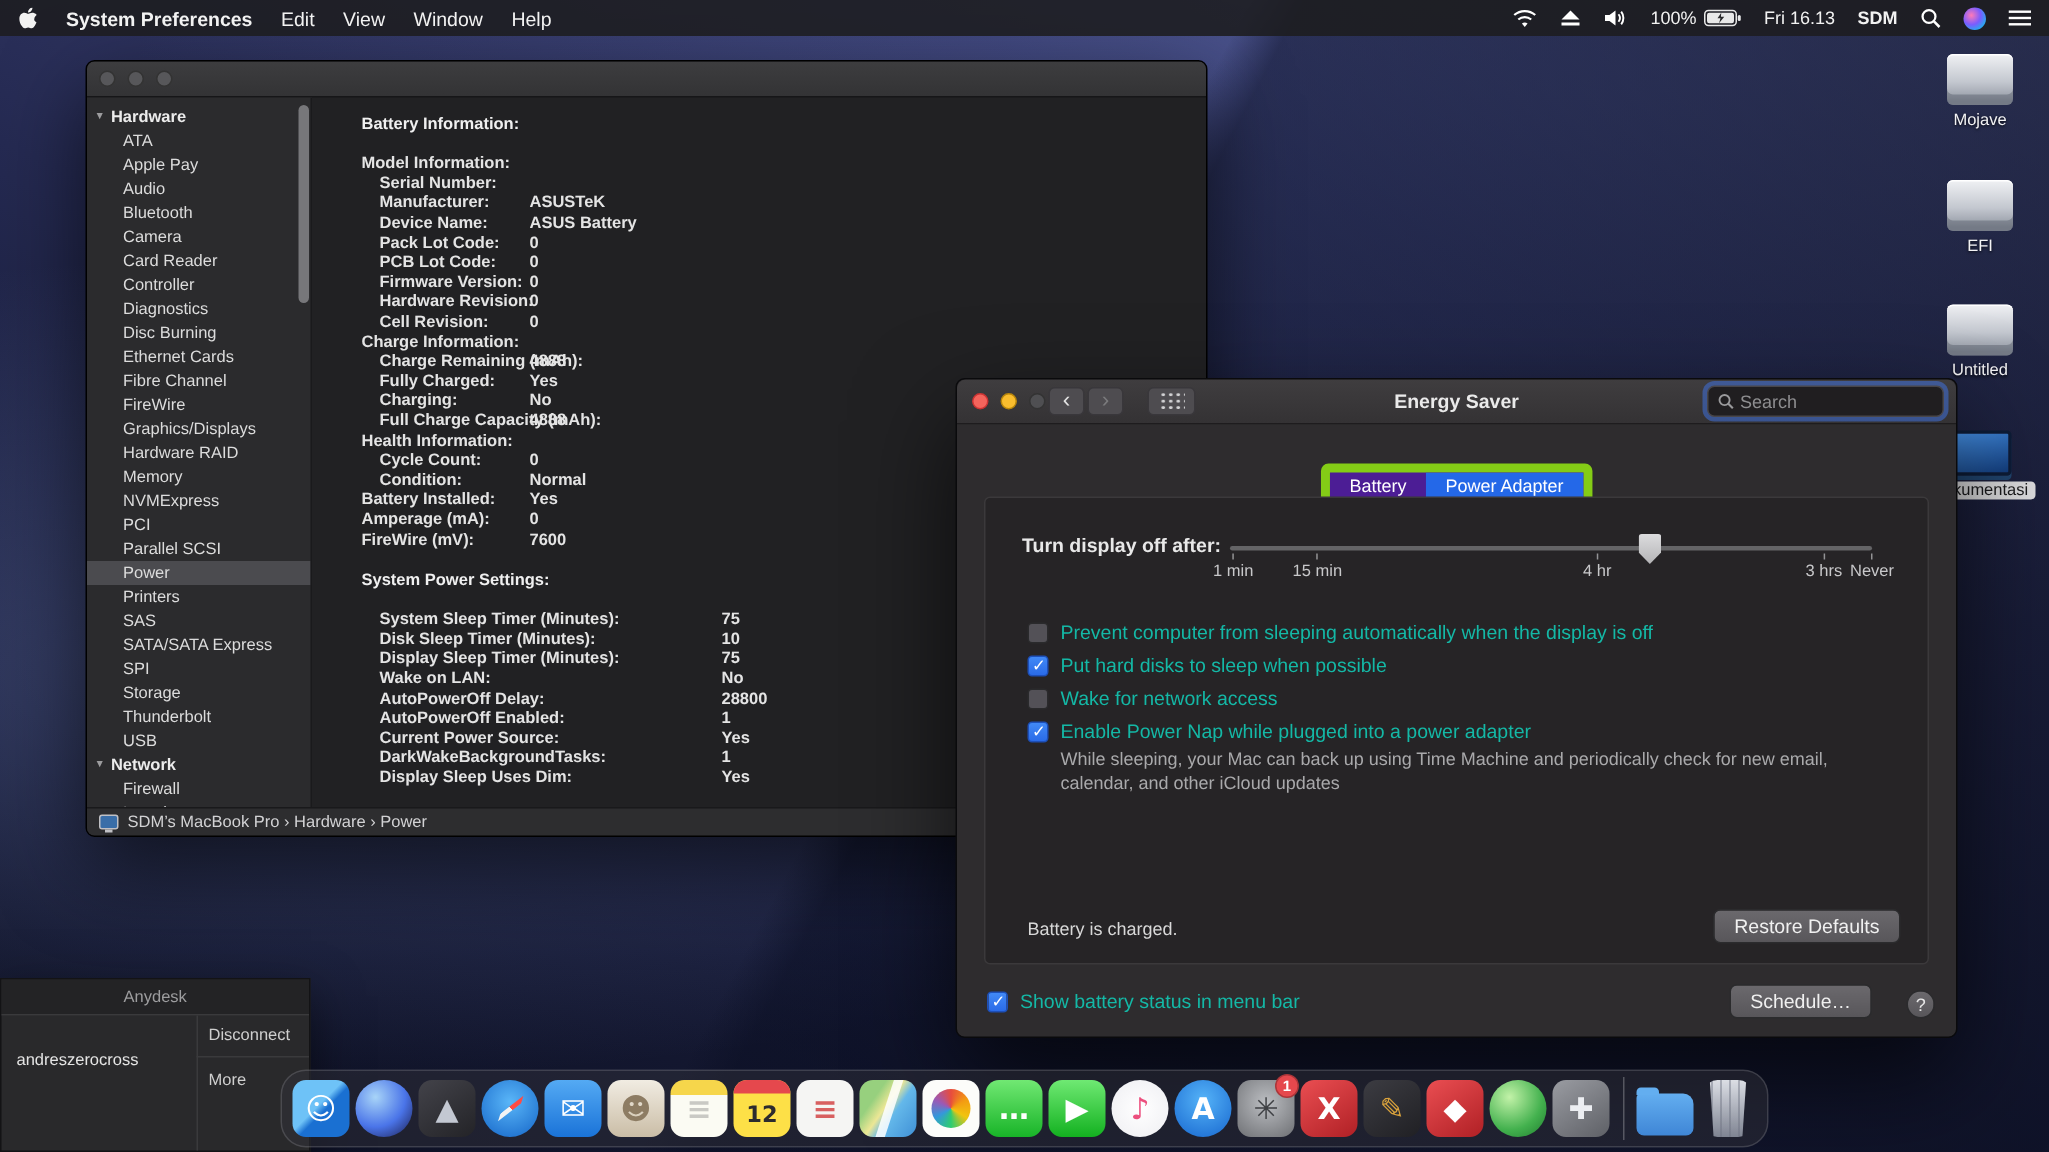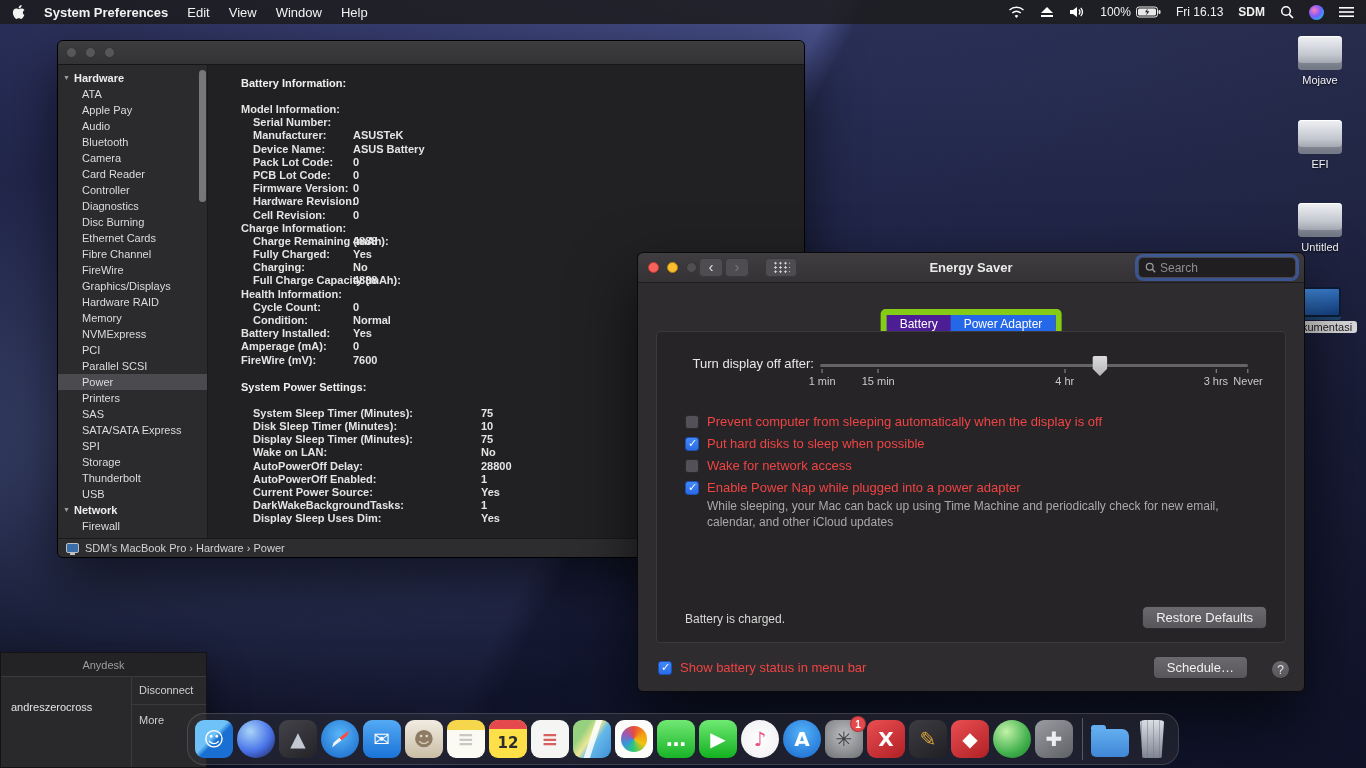--- a/index.html
+++ b/index.html
@@ -107,34 +107,34 @@
     font-size:12px; font-family:inherit; width:100%; }
   .es-search input::placeholder { color:#8e8e90; }
   .es-content { position:relative; height:calc(100% - 30px); }
   .es-tabs { position:absolute; top:26px; left:50%; transform:translateX(-50%); display:flex;
     background:#4c1d95; border:6px solid #84cc16; border-radius:5px; overflow:hidden; }
   .es-tab { padding:2px 13px; font-size:12px; color:#fff; white-space:nowrap; }
   .es-tab.selected { background:#2468e8; }
   .es-panel { position:absolute; left:18px; right:18px; top:48px; bottom:48px; background:#262426;
     border:1px solid #3b393b; border-radius:4px; }
   .es-display-label { position:absolute; left:17px; top:24px; width:140px; text-align:right;
-    font-size:13px; color:#e8e8e8; }
+    font-size:13px; color:#e8e8e8;font-weight:bold; }
   .slider { position:absolute; left:163px; top:24px; width:428px; height:34px; }
   .slider-track { position:absolute; left:0; right:0; top:8px; height:3px; background:#646466; border-radius:2px; }
   .tick-wrap { position:absolute; top:13px; transform:translateX(-50%); display:flex; flex-direction:column;
     align-items:center; gap:2px; }
   .tick { width:1px; height:4px; background:#939395; }
   .tick-label { font-size:11px; color:#c8c8ca; white-space:nowrap; }
   .slider-thumb { position:absolute; top:0; width:15px; height:20px; transform:translateX(-50%);
     background:linear-gradient(#dcdcde,#b4b4b6); border-radius:2px;
     clip-path:polygon(0 0,100% 0,100% 62%,50% 100%,0 62%); }
   .es-checks { position:absolute; left:28px; top:82px; display:flex; flex-direction:column; gap:7px; }
   .check-row { display:flex; gap:8px; align-items:flex-start; }
   .check-row .cb { margin-top:1px; }
-  .cb-label { font-size:13px; color:#ef4444; }
+  .cb-label { font-size:13px; color:#14b8a6; }
   .cb-note { font-size:12px; color:#a9a9ab; line-height:1.35; max-width:545px; margin-top:3px; }
   .cb-note:empty { display:none; }
   .es-status { position:absolute; left:28px; bottom:16px; font-size:12px; color:#d8d8d8; }
   .es-restore { position:absolute; right:18px; bottom:13px; }
   .es-bottom-left { position:absolute; left:20px; bottom:16px; display:flex; gap:8px; align-items:center; }
   .es-bottom-left .cb-label { font-size:13px; }
   .es-schedule { position:absolute; right:56px; bottom:12px; }
   .es-help { position:absolute; right:14px; bottom:12px; width:19px; height:19px; border-radius:50%;
     background:linear-gradient(#6b696d,#58565a); border:1px solid #2b2b2d; color:#e8e8e8;
     display:flex; align-items:center; justify-content:center; font-size:12px; }

